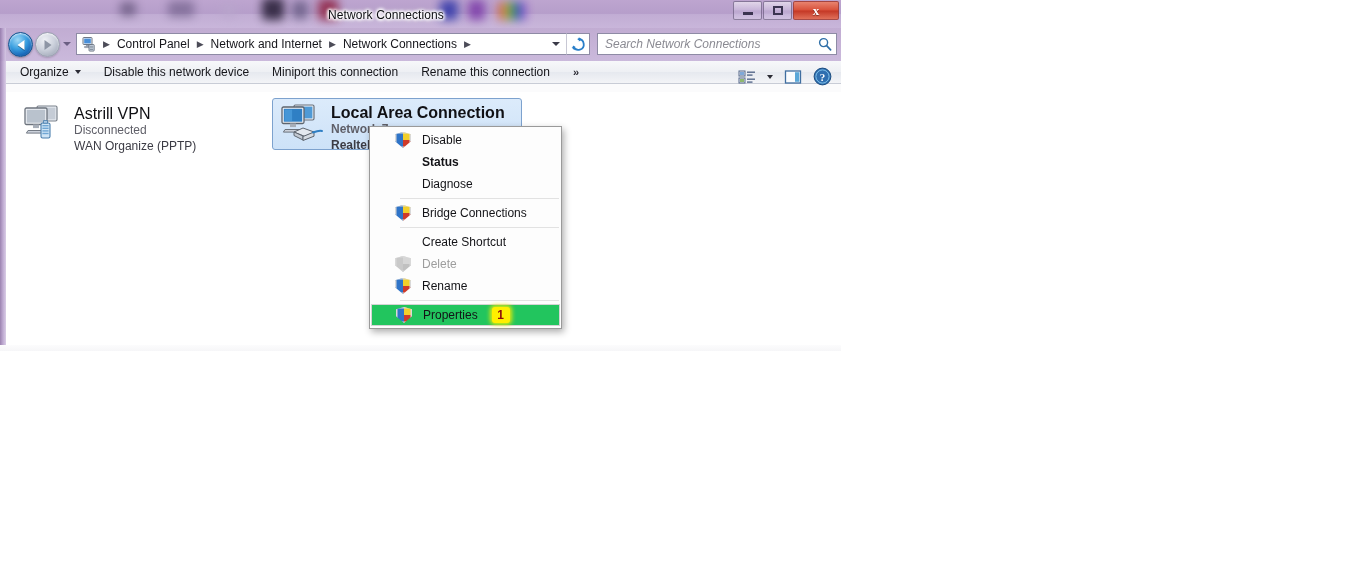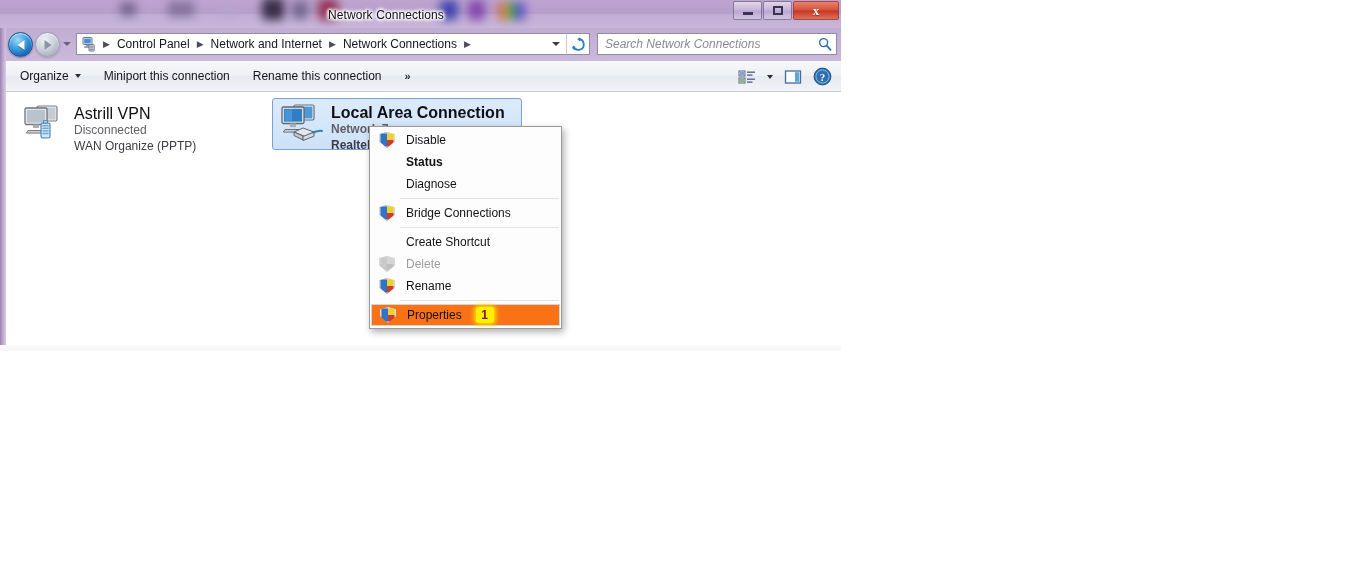--- a/index.html
+++ b/index.html
@@ -135,21 +135,21 @@
     display: flex; align-items: center;
   }
   .search-ph {
     font-size: 12px; color: #8a8a92; font-style: italic;
     margin-left: 7px; flex: 1; white-space: nowrap;
   }
   .search-icon { width: 22px; display: flex; align-items: center; justify-content: center; }
 
   
   .cmdbar {
-    position: absolute; left: 6px; top: 61px; width: 835px; height: 31px;
+    position: absolute; left: 6px; top: 61px; width: 835px; height: 23px;
     background: linear-gradient(to bottom, #f7f8fa 0%, #eef0f4 48%, #e6e9ef 52%, #f3f4f7 100%);
     border-bottom: 1px solid #c8ccd6;
     display: flex; align-items: center;
   }
   .cmd-item {
     font-size: 12px; color: #15151a; padding: 4px 9px; margin-left: 5px;
     white-space: nowrap; display: flex; align-items: center; gap: 6px; border-radius: 2px;
   }
   .cmd-caret {
     width: 0; height: 0; border-left: 3.5px solid transparent; border-right: 3.5px solid transparent;
@@ -192,23 +192,23 @@
     box-shadow: 2px 3px 7px rgba(0,0,0,.32);
     padding: 2px 0;
     z-index: 50;
   }
   .menu-gutter {
     position: absolute; left: 1px; top: 1px; width: 27px; bottom: 1px;
     background: #fdfdfd;
   }
   .menu-item {
     position: relative; height: 22px; display: flex; align-items: center;
-    padding-left: 4px; margin: 0 1px;
-  }
-  .menu-item.hovered { background: #f97316; border: 1px solid #d4d4d4; height: 22px; }
+    padding-left: 20px; margin: 0 1px;
+  }
+  .menu-item.hovered { background: #22c55e; border: 1px solid #d4d4d4; height: 22px; }
   .menu-ico { width: 24px; height: 20px; display: flex; align-items: center; justify-content: center; flex: none; }
   .menu-label {
     font-size: 12px; color: #131317; margin-left: 7px; white-space: nowrap;
   }
   .menu-label.bold { font-weight: bold; }
   .menu-label.disabled { color: #9d9d9d; }
   .menu-sep {
     height: 1px; background: #e2e2e2; margin: 3px 2px 3px 30px;
   }
   .badge {
@@ -326,20 +326,23 @@
       </span>
     </div>
   </div>
 
   <div class="frame-left"></div>
 
   <div class="cmdbar">
     <div class="cmd-item">
       <span>Organize</span>
       <span class="cmd-caret"></span>
+    </div>
+    <div class="cmd-item">
+      <span>Disable this network device</span>
     </div>
     <div class="cmd-item">
       <span>Miniport this connection</span>
     </div>
     <div class="cmd-item">
       <span>Rename this connection</span>
     </div>
     <div class="cmd-item">
       <span class="cmd-chev">»</span>
     </div>

